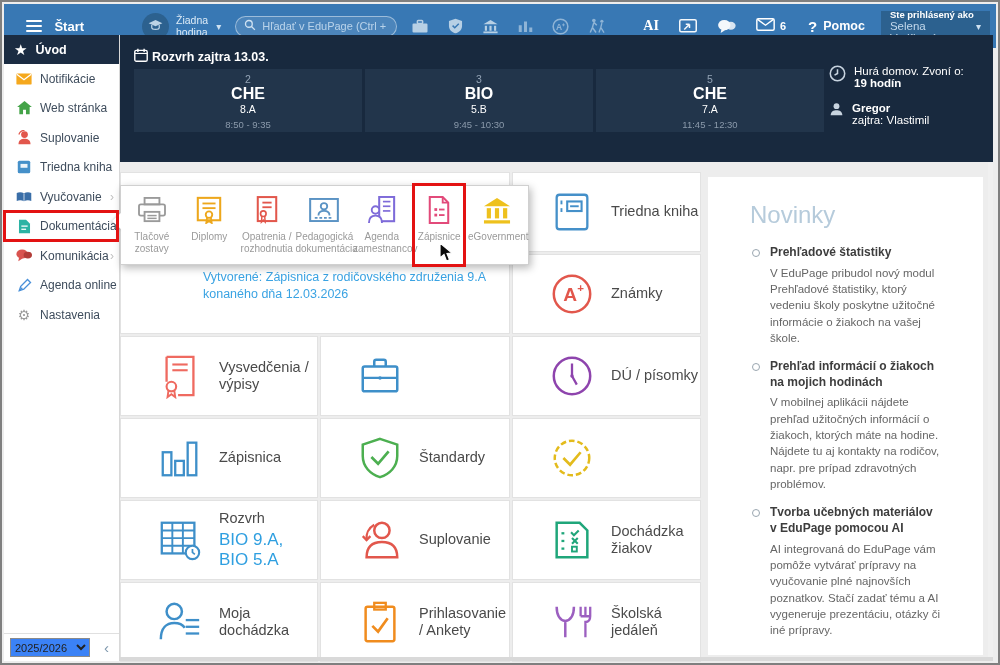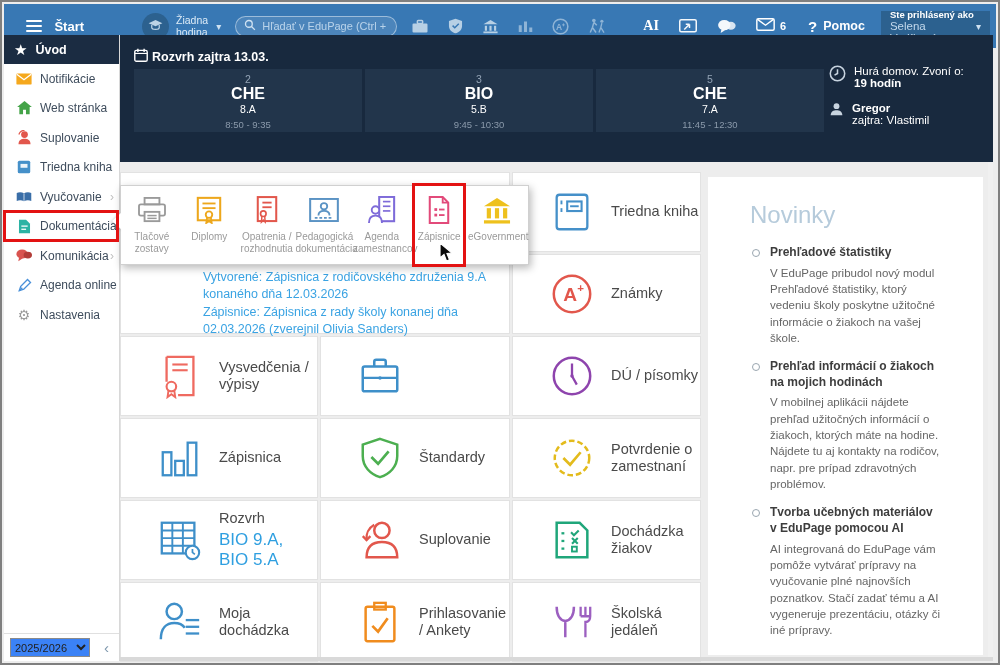--- a/index.html
+++ b/index.html
@@ -369,21 +369,20 @@
         <span class="txt"><b>Gregor</b><span>zajtra: Vlastimil</span></span>
       </div>
     </div>
   </div>
 
   <div class="content">
     <div class="tiles">
 
       <div class="tile-wide">
         <div class="doc-link">Vytvorené: Zápisnica z rodičovského združenia 9.A konaného dňa 12.03.2026</div>
-        <div class="doc-link">Zápisnice: Zápisnica z rady školy konanej dňa 02.03.2026 (zverejnil Olivia Sanders)</div>
       </div>
 
       <div class="tile t-col3r1">
         <span class="tile-icon">
           <svg viewBox="0 0 48 48" width="46" height="46">
               <rect x="8" y="6" width="32" height="36" rx="3" fill="none" stroke="#4590c9" stroke-width="2.4"></rect>
               <line x1="13" y1="12" x2="13" y2="16" stroke="#4590c9" stroke-width="2"></line>
               <line x1="13" y1="20" x2="13" y2="24" stroke="#4590c9" stroke-width="2"></line>
               <rect x="19" y="13" width="15" height="10" fill="none" stroke="#4590c9" stroke-width="2.2"></rect>
               <line x1="22" y1="18" x2="31" y2="18" stroke="#4590c9" stroke-width="2"></line>
@@ -459,21 +458,20 @@
         <span class="tile-label">Štandardy</span>
       </div>
 
       <div class="tile">
         <span class="tile-icon">
           <svg viewBox="0 0 48 48" width="46" height="46">
               <circle cx="24" cy="24" r="18" fill="none" stroke="#e3bb1c" stroke-width="2.6" stroke-dasharray="6 3"></circle>
               <path d="M15 24 L22 31 L33 18" fill="none" stroke="#e3bb1c" stroke-width="2.8"></path>
             </svg>
         </span>
-        <span class="tile-label">Potvrdenie o zamestnaní</span>
       </div>
 
       <div class="tile">
         <span class="tile-icon">
           <svg viewBox="0 0 48 48" width="46" height="46">
               <rect x="5" y="6" width="34" height="32" fill="none" stroke="#3e8fc9" stroke-width="2.4"></rect>
               <line x1="5" y1="14" x2="39" y2="14" stroke="#3e8fc9" stroke-width="2"></line>
               <line x1="5" y1="22" x2="39" y2="22" stroke="#3e8fc9" stroke-width="2"></line>
               <line x1="5" y1="30" x2="39" y2="30" stroke="#3e8fc9" stroke-width="2"></line>
               <line x1="16" y1="6" x2="16" y2="38" stroke="#3e8fc9" stroke-width="2"></line>

